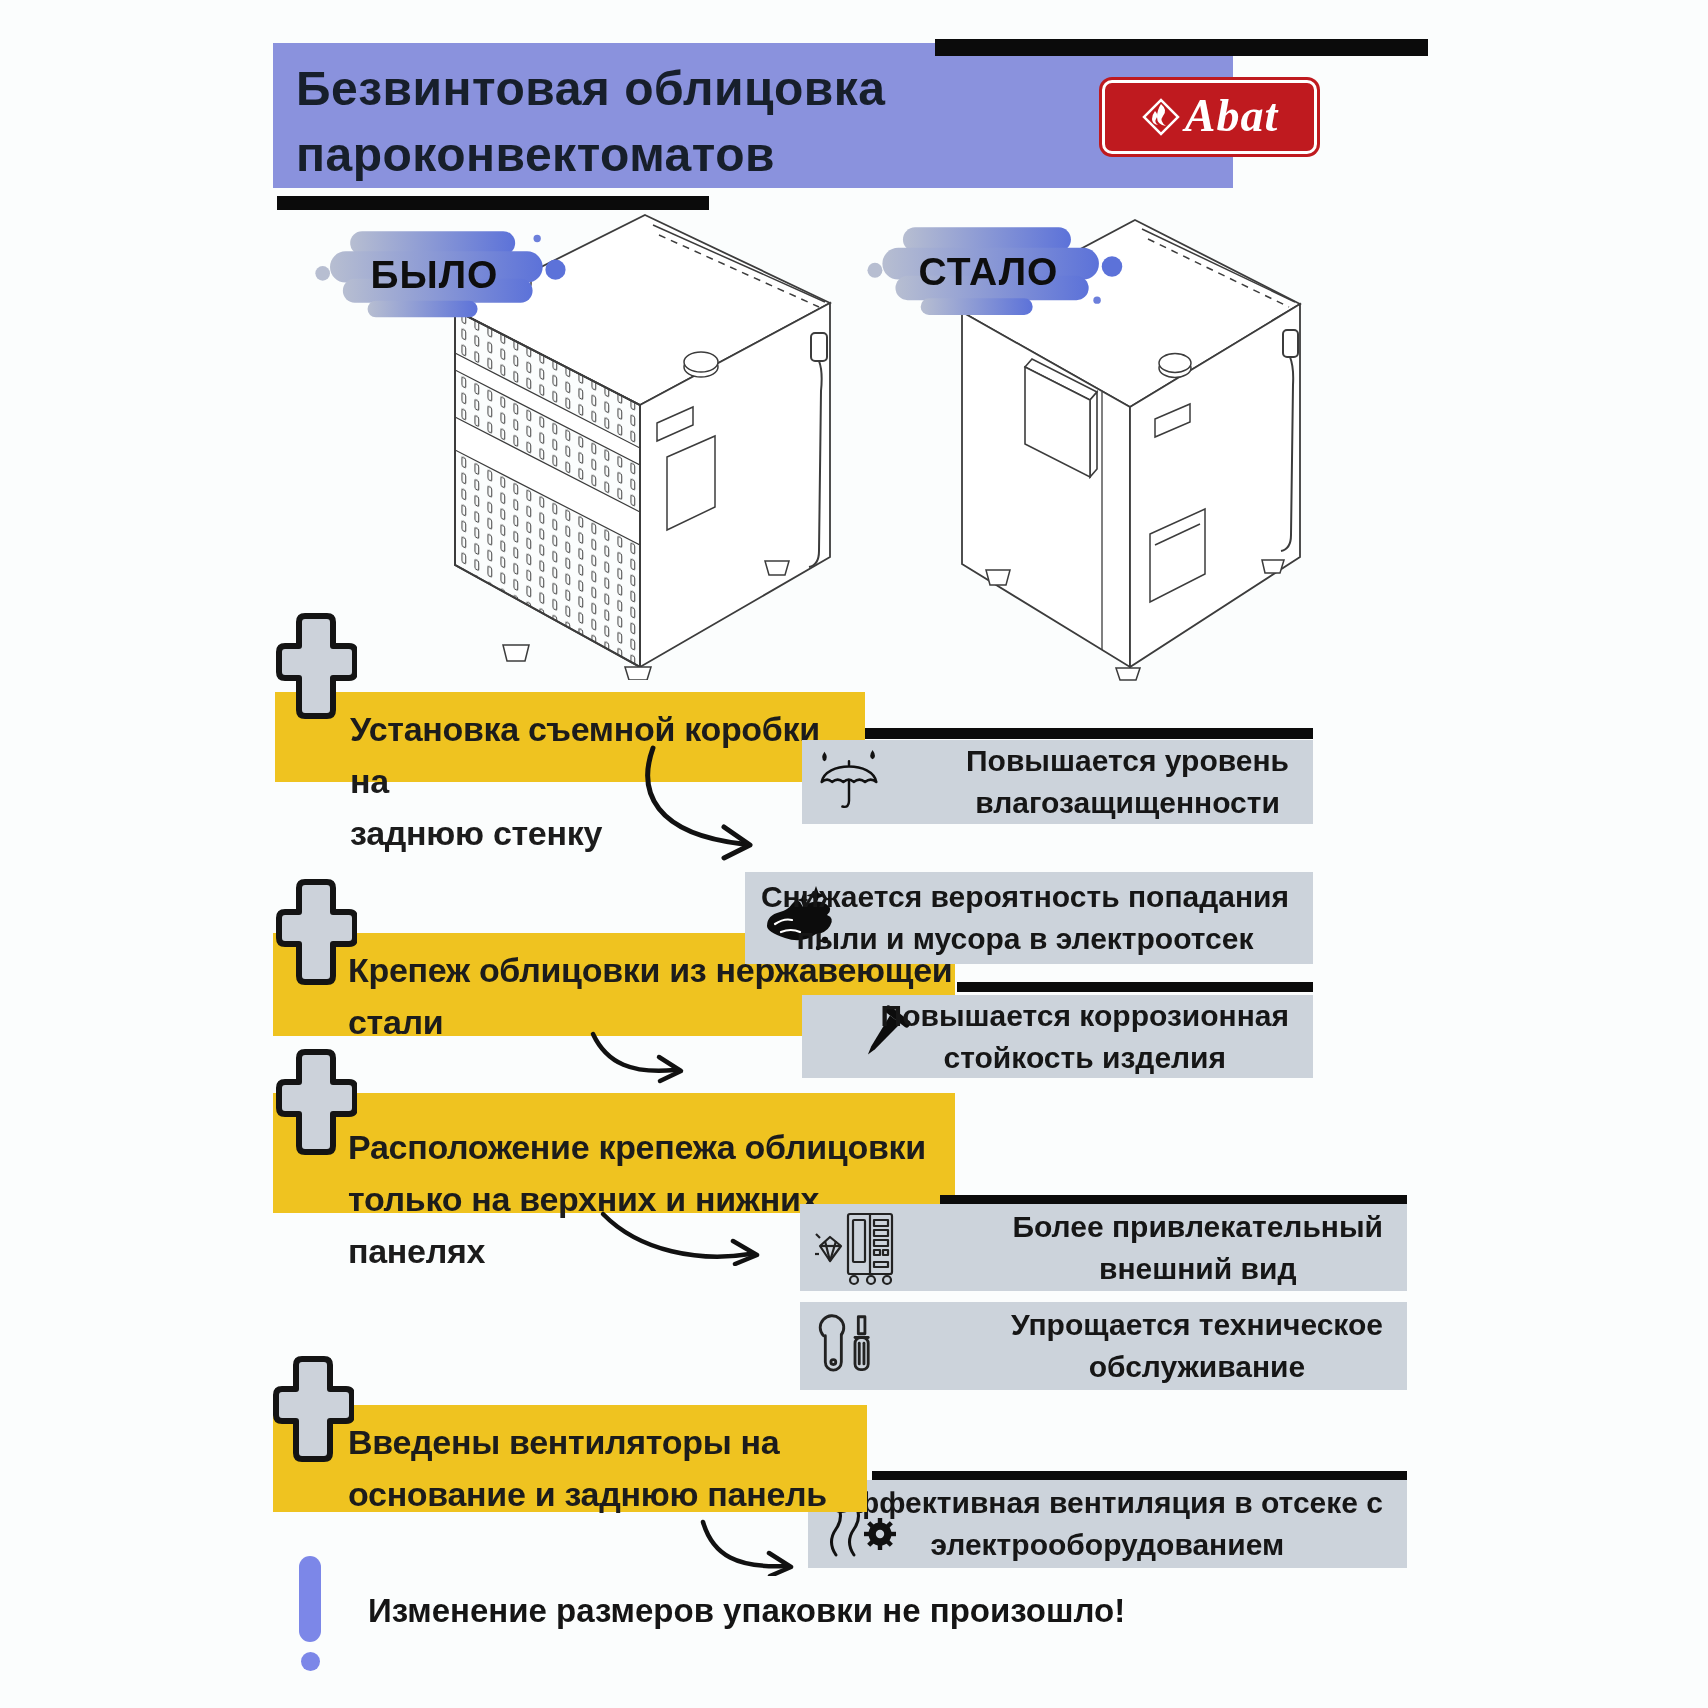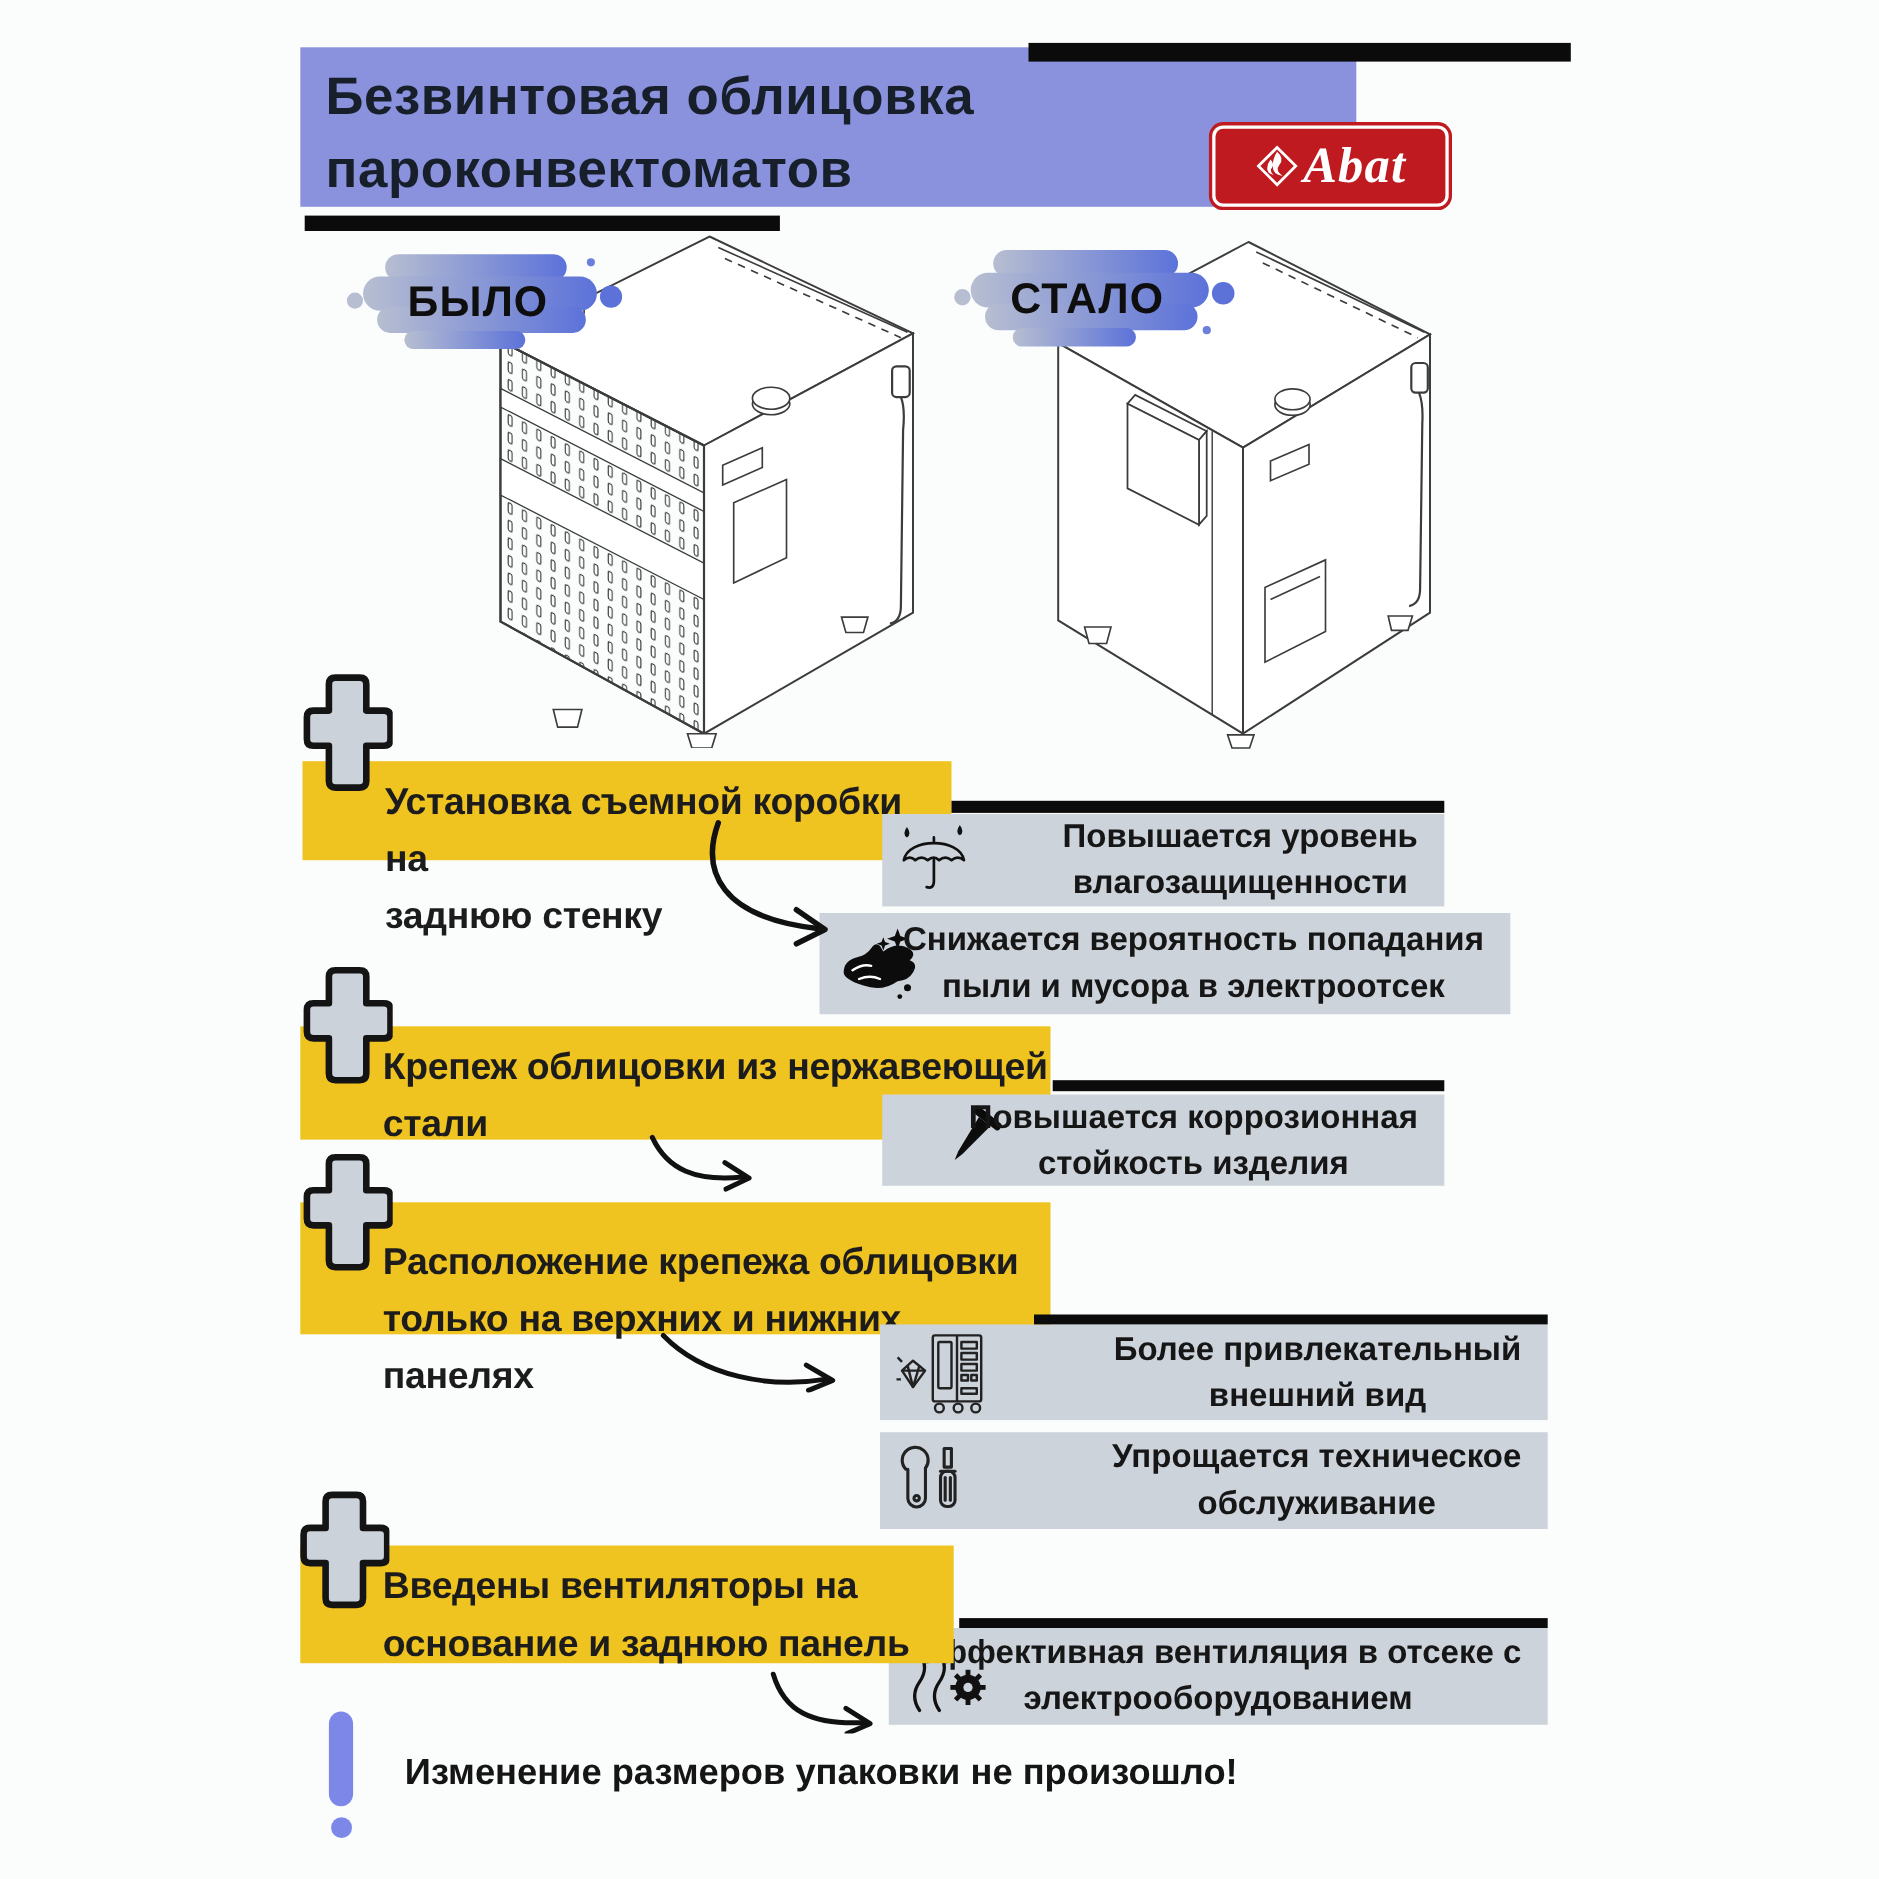--- a/index.html
+++ b/index.html
@@ -10,21 +10,21 @@
               background:var(--header_purple,#8a92dd);z-index:1;}
   .header-title{position:absolute;left:296px;top:56px;z-index:2;
                 font-size:48px;line-height:66px;font-weight:700;color:#171f2b;letter-spacing:.5px;}
   .bar-top-right{position:absolute;left:935px;top:39px;width:493px;height:17px;
                  background:var(--bar_black,#0b0b0b);z-index:2;}
   .bar-under-title{position:absolute;left:277px;top:196px;width:432px;height:14px;
                    background:var(--bar_black,#0b0b0b);z-index:2;}
   .logo{position:absolute;left:1102px;top:80px;width:209px;height:68px;z-index:3;
         background:var(--brand_red,#bf1a1f);border:3px solid #fff;border-radius:10px;
         box-shadow:0 0 0 3px var(--brand_red,#bf1a1f);
-        display:flex;align-items:center;justify-content:center;gap:4px;margin-top:34px;}
+        display:flex;align-items:center;justify-content:center;gap:4px;}
   .logo-text{font-family:"Liberation Serif",serif;font-style:italic;font-weight:700;
              font-size:46px;color:#fff;letter-spacing:1px;transform:translateY(-2px);}
   
   .blob{position:absolute;z-index:3;}
   .blob-label{position:absolute;top:50%;left:46%;transform:translate(-50%,-54%);
               font-size:39px;font-weight:800;color:#0e0e0e;letter-spacing:1px;}
   
   .oven{position:absolute;z-index:1;}
   
   .feature-bar{position:absolute;background:var(--accent_yellow,#efc320);z-index:2;
@@ -250,21 +250,21 @@
         <path d="M9 4 q5 7 0 10 q-5 -3 0 -10 z" fill="#111"></path>
         <path d="M60 2 q5 7 0 10 q-5 -3 0 -10 z" fill="#111"></path>
       </svg>
     </span>
     <div class="benefit-text">
       <div>Повышается уровень</div>
       <div>влагозащищенности</div>
     </div>
   </div>
 
-  <div class="benefit-box" style="left:745px;top:830px;width:628px;height:92px;">
+  <div class="benefit-box" style="left:745px;top:872px;width:568px;height:92px;">
     <span class="benefit-icon">
       <svg width="78" height="72" viewBox="0 0 78 72">
         <path d="M8 44 q0 -11 13 -14 q8 -2 12 -8 q4 -6 8 -2 l3 5 q12 -9 23 -3 q8 5 1 11 q8 3 3 11 q-4 7 -14 8 q-14 10 -31 4 q-18 -6 -18 -12 z" fill="#0c0c0c"></path>
         <path d="M16 42 q9 -6 17 -4 M22 50 q10 -4 19 0" stroke="#fff" stroke-width="2.2" fill="none" stroke-linecap="round"></path>
         <path d="M57 4 l2.5 7 7 2.5 -7 2.5 -2.5 7 -2.5 -7 -7 -2.5 7 -2.5 z" fill="#0c0c0c"></path>
         <path d="M44 12 l1.6 4.4 4.4 1.6 -4.4 1.6 -1.6 4.4 -1.6 -4.4 -4.4 -1.6 4.4 -1.6 z" fill="#0c0c0c"></path>
         <circle cx="66" cy="58" r="3.2" fill="#0c0c0c"></circle>
         <circle cx="59" cy="66" r="2.2" fill="#0c0c0c"></circle>
       </svg>
     </span>

